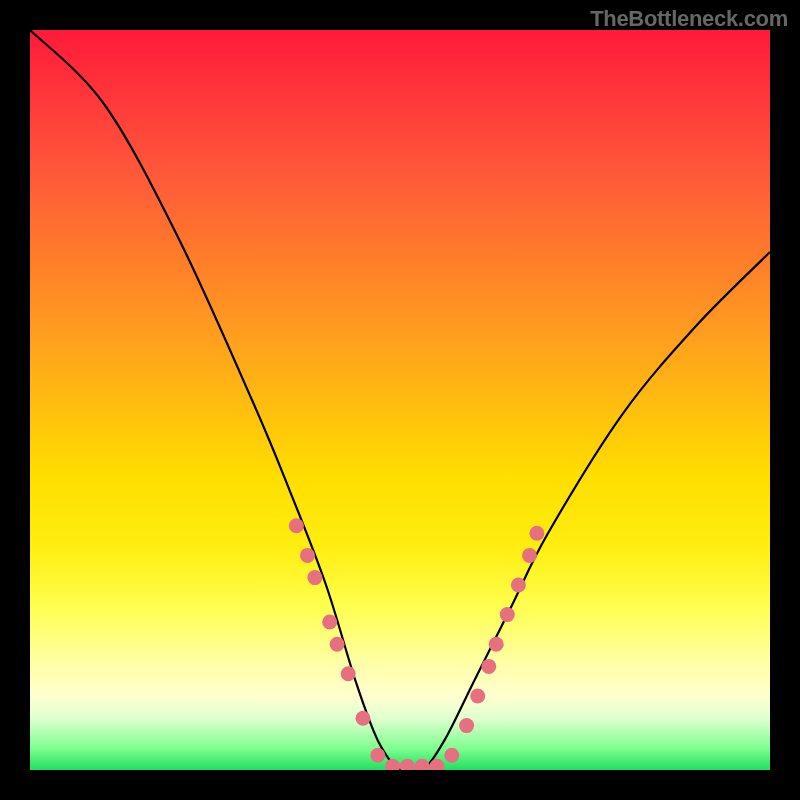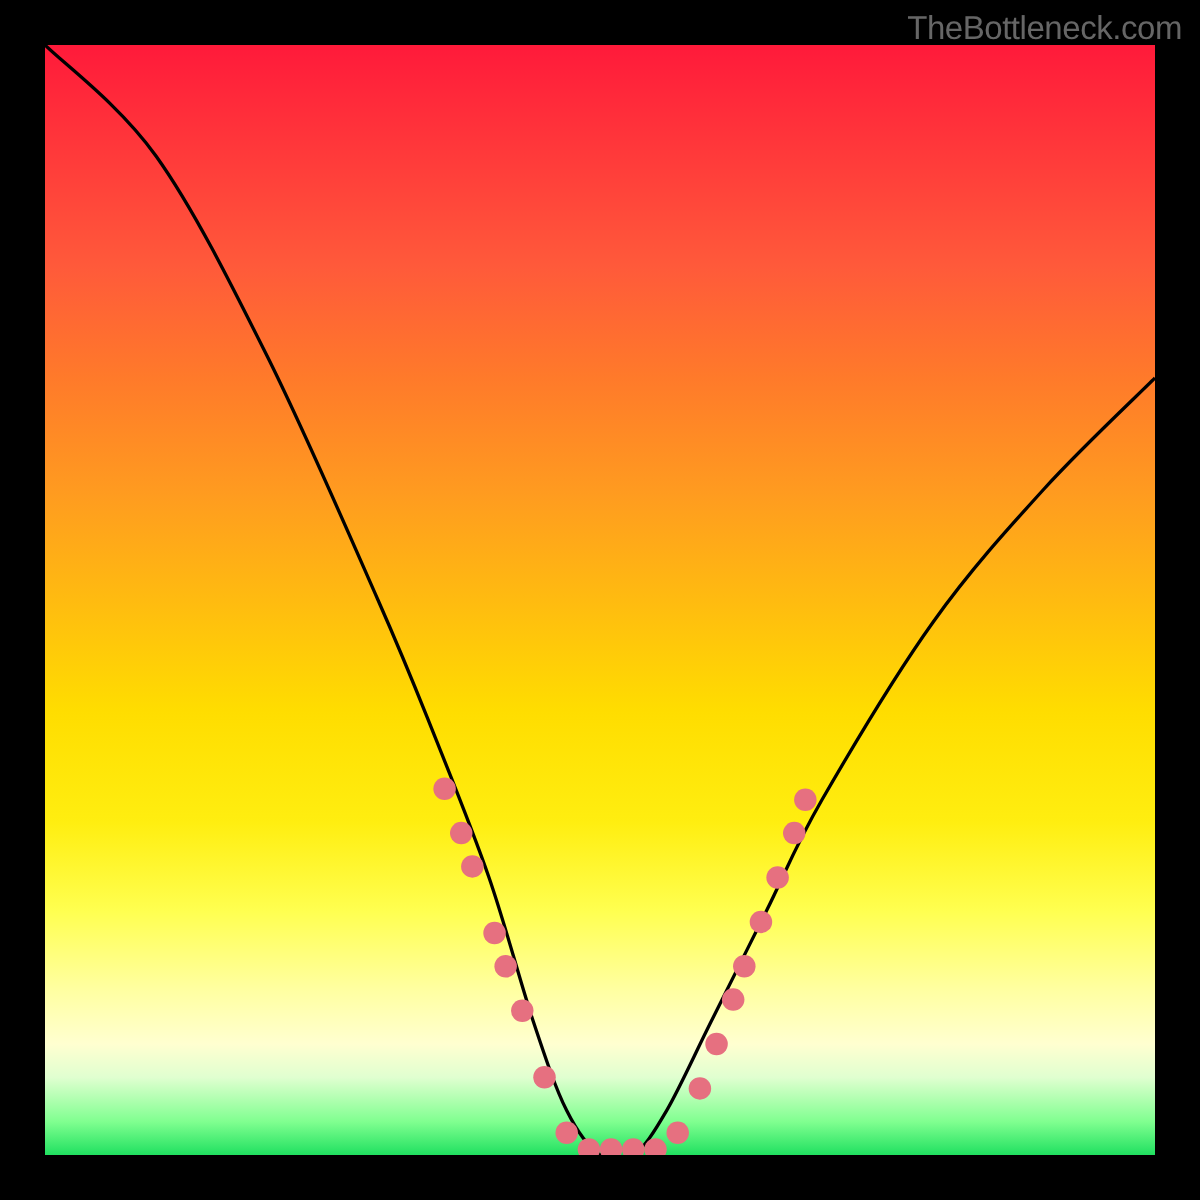--- a/index.html
+++ b/index.html
@@ -10,21 +10,21 @@
     position: relative;
     font-family: Arial, sans-serif;
     overflow: hidden;
   }
   .watermark {
     position: absolute;
     top: 6px;
     right: 12px;
     color: #666;
     font-size: 22px;
-    font-weight: 400;
+    font-weight: 700;
     z-index: 10;
     letter-spacing: -0.3px;
   }
   .plot-area {
     position: absolute;
     left: 30px;
     top: 30px;
     width: 740px;
     height: 740px;
     background: linear-gradient(to bottom,

